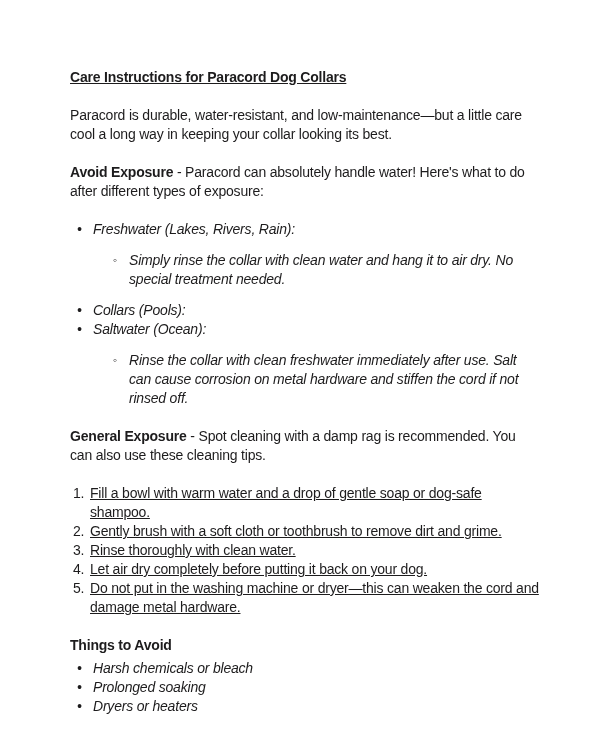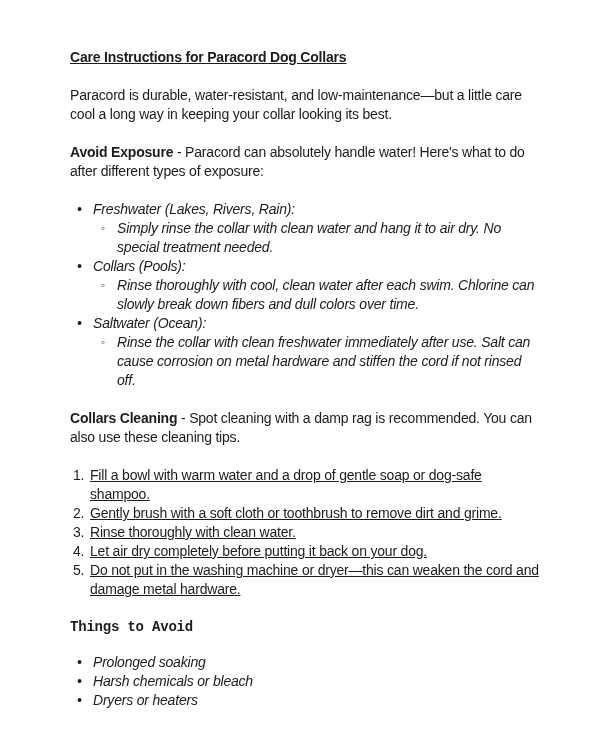--- a/index.html
+++ b/index.html
@@ -14,41 +14,41 @@
     font-family: "Liberation Sans", sans-serif;
     font-size: 14px;
     line-height: 19px;
     letter-spacing: -0.2px;
     color: #1d1c1d;
   }
   .doc {
     box-sizing: border-box;
     width: 600px;
     height: 750px;
-    padding: 48px 60px 0 70px;
+    padding: 68px 60px 0 70px;
   }
   .doc-inner { width: 470px; }
 
   h1.doc-title {
     font-size: 14px;
     line-height: 19px;
     font-weight: 700;
     text-decoration: underline;
     margin: 0 0 19px 0;
   }
   p { margin: 19px 0; }
-  p.tight { margin-bottom: 16px; font-family: Liberation Mono, monospace; }
+  p.tight { margin-bottom: 4px; }
   strong { font-weight: 700; }
 
   ul.l1, ol.steps, ul.l2 {
     list-style: none;
     margin: 19px 0;
     padding: 0;
   }
-  ul.l2 { margin: 0; }
+  ul.l2 { margin: 12px; }
   ul.tight-top { margin-top: 0; }
 
   ul.l1 > li {
     position: relative;
     padding-left: 23px;
     font-style: italic;
   }
   ul.l1 > li::before {
     content: "\2022";
     position: absolute;
@@ -95,44 +95,41 @@
 
     <ul class="l1">
       <li>
         <span>Freshwater (Lakes, Rivers, Rain):</span>
         <ul class="l2">
           <li><span>Simply rinse the collar with clean water and hang it to air dry. No special treatment needed.</span></li>
         </ul>
       </li>
       <li>
         <span>Collars (Pools):</span>
-        <ul class="l2">
-          <li><span>Rinse thoroughly with cool, clean water after each swim. Chlorine can slowly break down fibers and dull colors over time.</span></li>
-        </ul>
       </li>
       <li>
         <span>Saltwater (Ocean):</span>
         <ul class="l2">
           <li><span>Rinse the collar with clean freshwater immediately after use. Salt can cause corrosion on metal hardware and stiffen the cord if not rinsed off.</span></li>
         </ul>
       </li>
     </ul>
 
-    <p><strong>Collars Cleaning</strong> <span>- Spot cleaning with a damp rag is recommended. You can also use these cleaning tips.</span></p>
+    <p><strong>General Exposure</strong> <span>- Spot cleaning with a damp rag is recommended. You can also use these cleaning tips.</span></p>
 
     <ol class="steps">
       <li><span>Fill a bowl with warm water and a drop of gentle soap or dog-safe shampoo.</span></li>
       <li><span>Gently brush with a soft cloth or toothbrush to remove dirt and grime.</span></li>
       <li><span>Rinse thoroughly with clean water.</span></li>
       <li><span>Let air dry completely before putting it back on your dog.</span></li>
       <li><span>Do not put in the washing machine or dryer—this can weaken the cord and damage metal hardware.</span></li>
     </ol>
 
     <p class="tight"><strong>Things to Avoid</strong></p>
 
     <ul class="l1 tight-top">
+      <li><span>Harsh chemicals or bleach</span></li>
       <li><span>Prolonged soaking</span></li>
-      <li><span>Harsh chemicals or bleach</span></li>
       <li><span>Dryers or heaters</span></li>
     </ul>
 
   </div>
 </div>
 
 </body></html>

